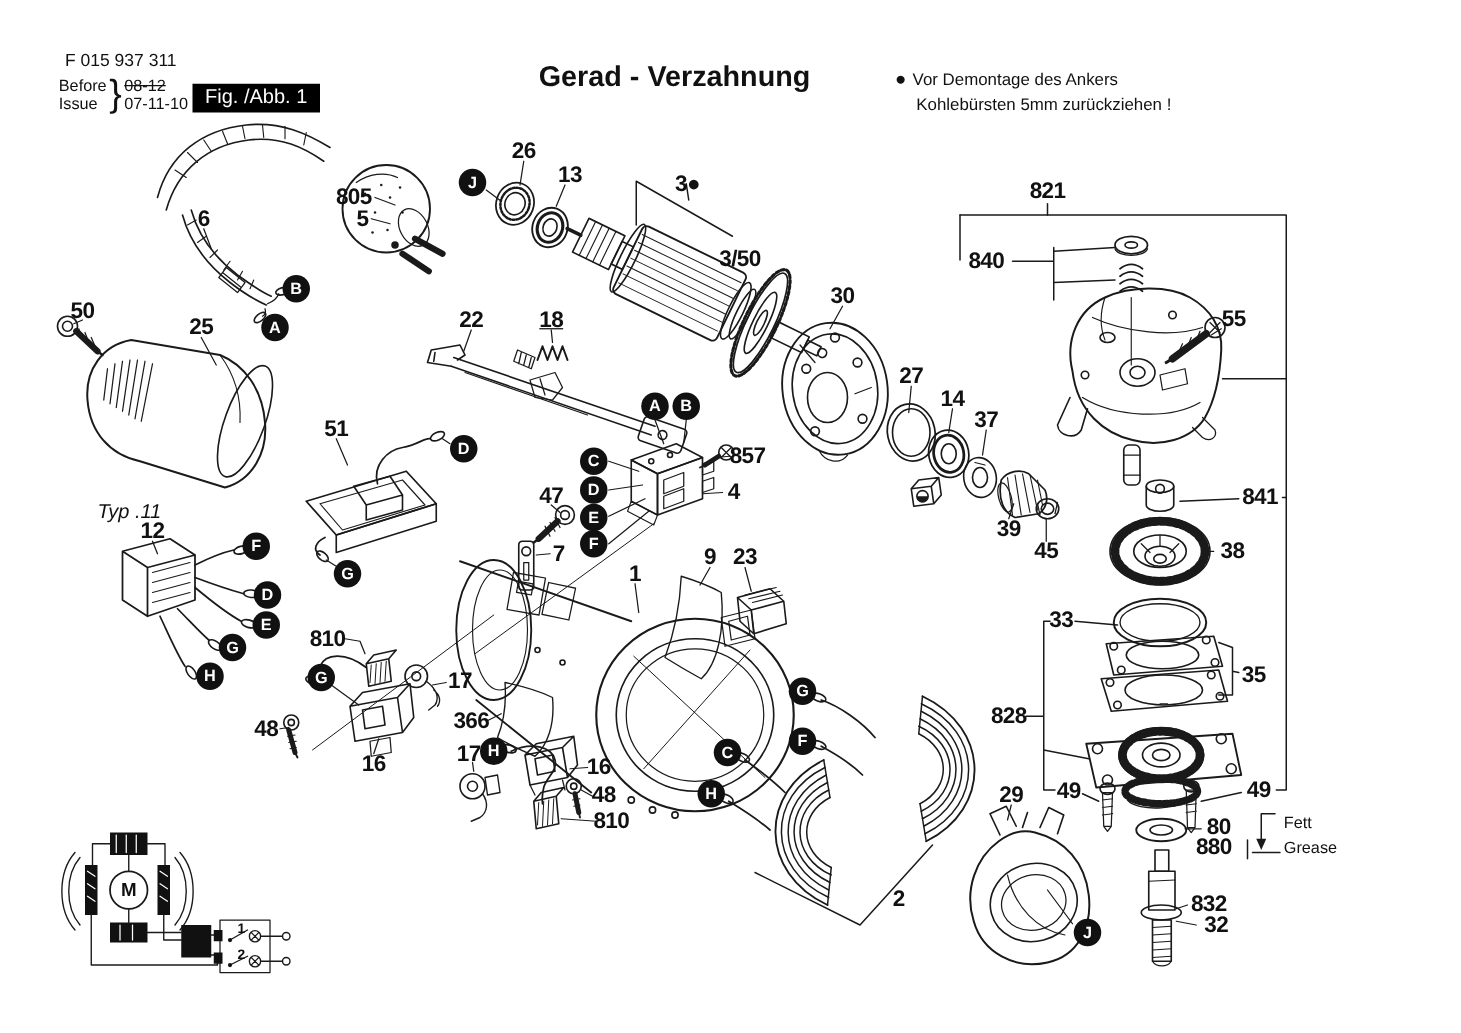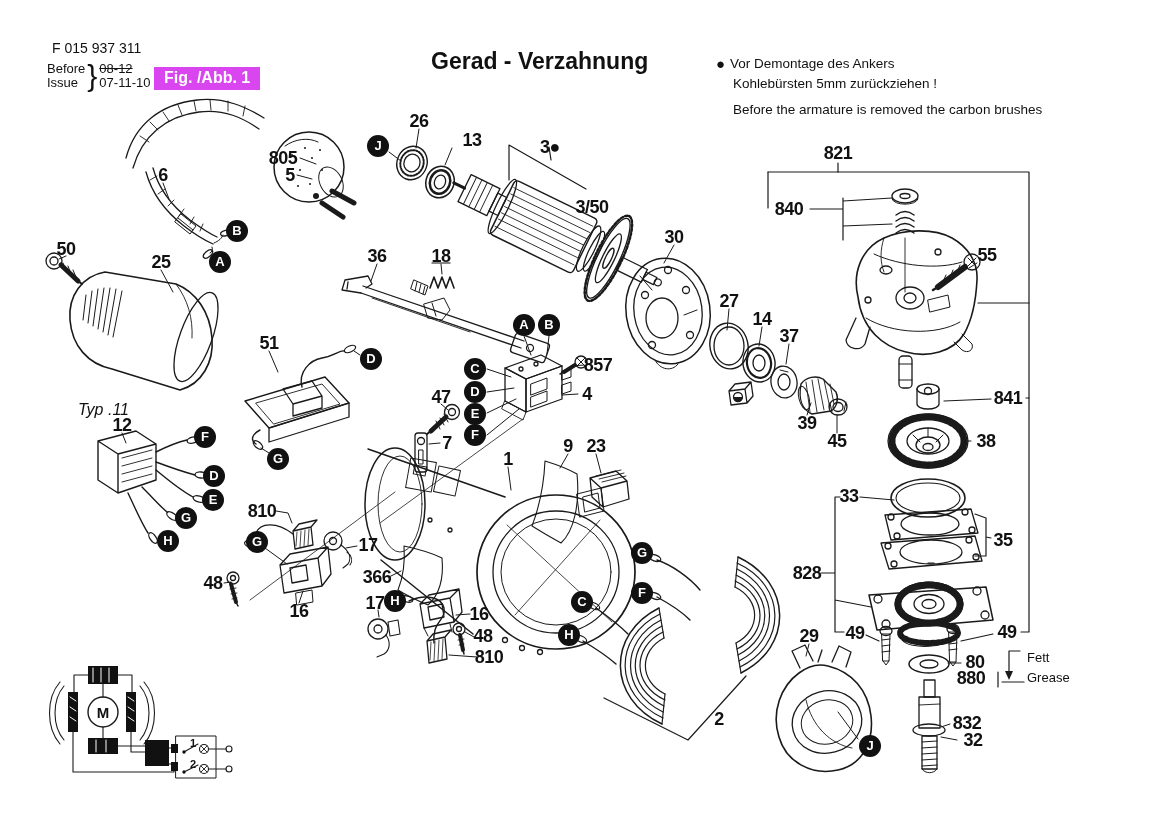--- a/index.html
+++ b/index.html
@@ -8,22 +8,22 @@
   #stage svg{position:absolute;left:0;top:0;}
   .abs{position:absolute;}
   .part-num{position:absolute;transform:translate(-50%,-50%);font:bold 18px "Liberation Sans",sans-serif;
             color:#111;white-space:nowrap;letter-spacing:-0.5px;}
   .letter-callout{position:absolute;transform:translate(-50%,-50%);width:22px;height:22px;border-radius:50%;
             background:#111;color:#fff;font:bold 13px/22px "Liberation Sans",sans-serif;text-align:center;}
   .hdr-partnum{left:52px;top:40px;font-size:14px;}
   .hdr-rev{left:47px;top:62px;display:flex;align-items:center;font-size:13px;line-height:14px;}
   .hdr-rev .brace{font-size:30px;font-weight:400;margin:0 2px 0 2px;}
   .strike{text-decoration:line-through;}
-  .fig-box{left:154px;top:67px;background:#d946ef;color:#fff;padding:2px 10px 3px 10px;
-           font-size:16px;font-weight:bold;}
+  .fig-box{left:154px;top:67px;background:#000000;color:#fff;padding:2px 10px 3px 10px;
+           font-size:16px;font-weight:normal;}
   .title{left:431px;top:48px;width:300px;text-align:left;font-size:23px;font-weight:bold;}
   .notice{left:716px;top:54px;font-size:13.5px;line-height:20px;}
   .notice .row{display:flex;}
   .notice .bullet{font-size:15px;margin-right:5px;}
   .notice .para2{margin-top:6px;padding-left:17px;}
   .notice .indent{padding-left:17px;}
   .typ-note{left:78px;top:401px;font-style:italic;font-size:16px;}
   .grease{left:1027px;top:648px;font-size:13px;line-height:20px;}
   .footer{left:300px;top:716px;font-size:12.5px;line-height:13.5px;}
   .circ-num{position:absolute;transform:translate(-50%,-50%);font-size:11px;font-weight:bold;}
@@ -485,44 +485,43 @@
   </div>
   <div class="abs fig-box">Fig. /Abb. 1</div>
   <div class="abs title">Gerad - Verzahnung</div>
 
   <div class="abs notice">
     <div class="row">
       <span class="bullet">●</span>
       <span>Vor Demontage des Ankers</span>
     </div>
     <div class="indent">Kohlebürsten 5mm zurückziehen !</div>
-    <div class="para2">Before the armature is removed the carbon brushes</div>
   </div>
 
   <div class="abs typ-note">Typ .11</div>
   <div class="abs grease">
     <div>Fett</div>
     <div>Grease</div>
   </div>
 
   <div class="motor-m" style="left:103px;top:712px;">M</div>
   <div class="circ-num" style="left:193px;top:743px;">1</div>
   <div class="circ-num" style="left:193px;top:764px;">2</div>
 
   <div id="diagram-labels">
       <div class="part-num" style="left: 283px; top: 158px;">805</div>
       <div class="part-num" style="left: 290px; top: 175px;">5</div>
       <div class="part-num" style="left: 419px; top: 121px;">26</div>
-      <div class="part-num" style="left: 472px; top: 140px;">13</div>
+      <div class="part-num" style="left: 456px; top: 140px;">13</div>
       <div class="part-num" style="left: 550px; top: 147px;">3●</div>
       <div class="part-num" style="left: 592px; top: 207px;">3/50</div>
       <div class="part-num" style="left: 163px; top: 175px;">6</div>
       <div class="part-num" style="left: 66px; top: 249px;">50</div>
       <div class="part-num" style="left: 161px; top: 262px;">25</div>
-      <div class="part-num" style="left: 377px; top: 256px;">36</div>
+      <div class="part-num" style="left: 377px; top: 256px;">22</div>
       <div class="part-num" style="left: 441px; top: 256px; text-decoration: underline;">18</div>
       <div class="part-num" style="left: 674px; top: 237px;">30</div>
       <div class="part-num" style="left: 729px; top: 301px;">27</div>
       <div class="part-num" style="left: 762px; top: 319px;">14</div>
       <div class="part-num" style="left: 789px; top: 336px;">37</div>
       <div class="part-num" style="left: 807px; top: 423px;">39</div>
       <div class="part-num" style="left: 837px; top: 441px;">45</div>
       <div class="part-num" style="left: 838px; top: 153px;">821</div>
       <div class="part-num" style="left: 789px; top: 209px;">840</div>
       <div class="part-num" style="left: 987px; top: 255px;">55</div>

